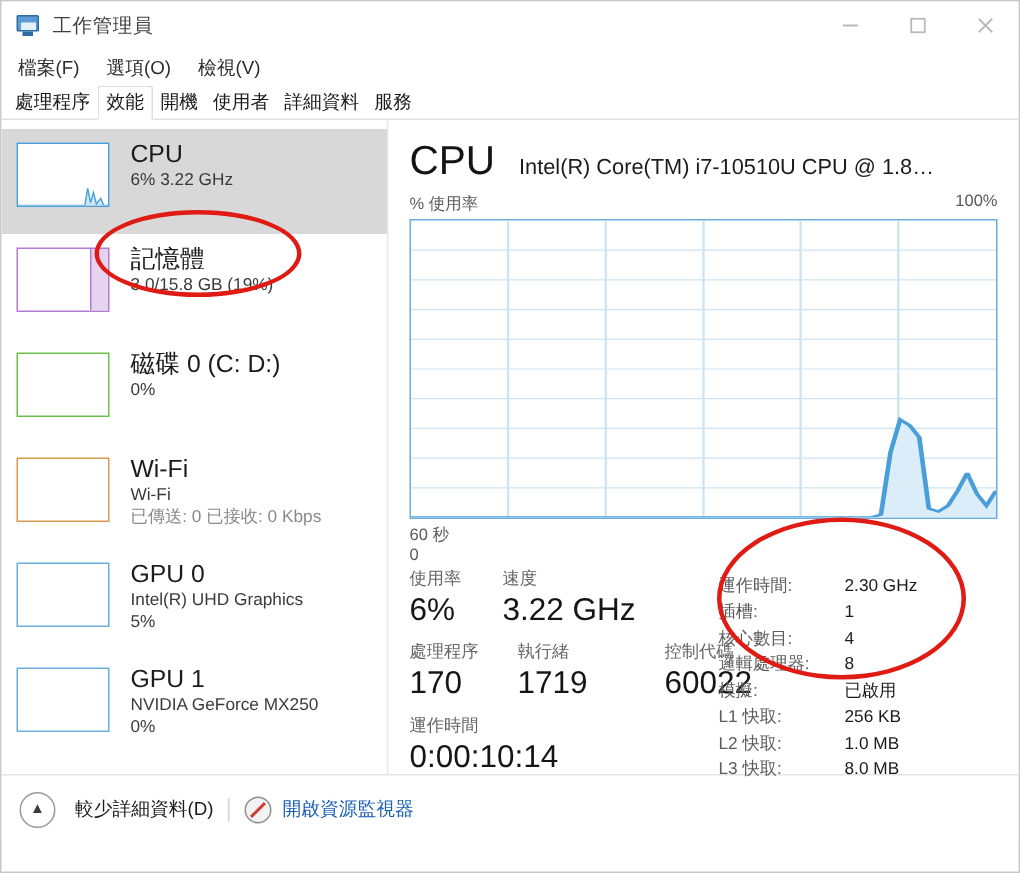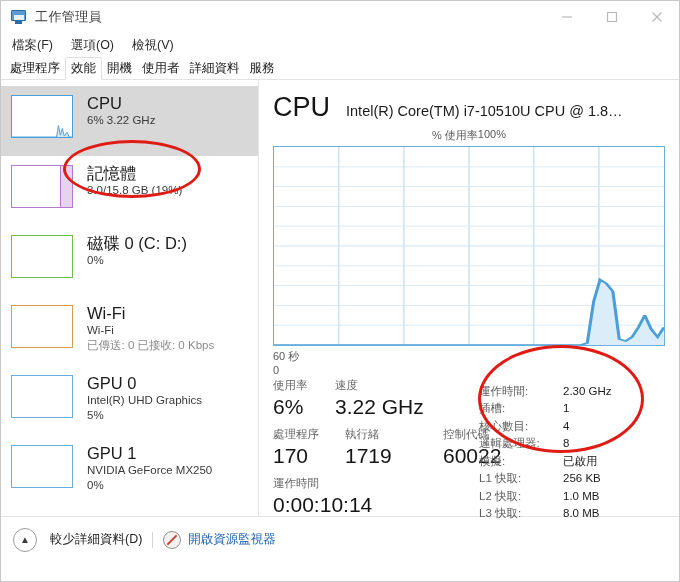--- a/index.html
+++ b/index.html
@@ -46,21 +46,21 @@
   .thumb .fill{position:absolute;bottom:0;right:0;height:100%;background:rgba(0,0,0,0);}
   .side-txt{margin-left:14px;padding-top:1px;min-width:0;}
   .side-title{font-size:16.5px;line-height:20px;color:#1b1b1b;font-weight:400;white-space:nowrap;}
   .side-sub{font-size:11.5px;line-height:15px;color:#3a3a3a;white-space:nowrap;}
   .side-sub.dim{color:#8a8a8a;}
 
   
   .main-head{display:flex;align-items:baseline;}
   .main-title{font-size:27px;line-height:30px;color:#141414;font-weight:400;}
   .main-model{font-size:14.5px;color:#1b1b1b;margin-left:16px;white-space:nowrap;overflow:hidden;}
-  .axis-row{display:flex;justify-content:center;font-size:11px;color:#5a5a5a;margin-top:6px;margin-bottom:3px;}
+  .axis-row{display:flex;justify-content:space-between;font-size:11px;color:#5a5a5a;margin-top:6px;margin-bottom:3px;}
   .graph{height:200px;border:1px solid #6aaede;background:#fff;position:relative;box-sizing:border-box;overflow:hidden;}
   .graph svg{display:block;width:100%;height:100%;}
   .time-row{display:flex;justify-content:space-between;font-size:11px;color:#5a5a5a;margin-top:3px;flex-direction:column;}
 
   .stats{display:flex;margin-top:2px;align-items:center;}
   .stats-left{width:198px;flex:none;}
   .stat-group{margin-bottom:7px;}
   .stat-labels{display:flex;font-size:11.5px;color:#666;}
   .stat-values{display:flex;font-size:21px;color:#151515;line-height:27px;}
   .c1{width:62px;flex:none;}

